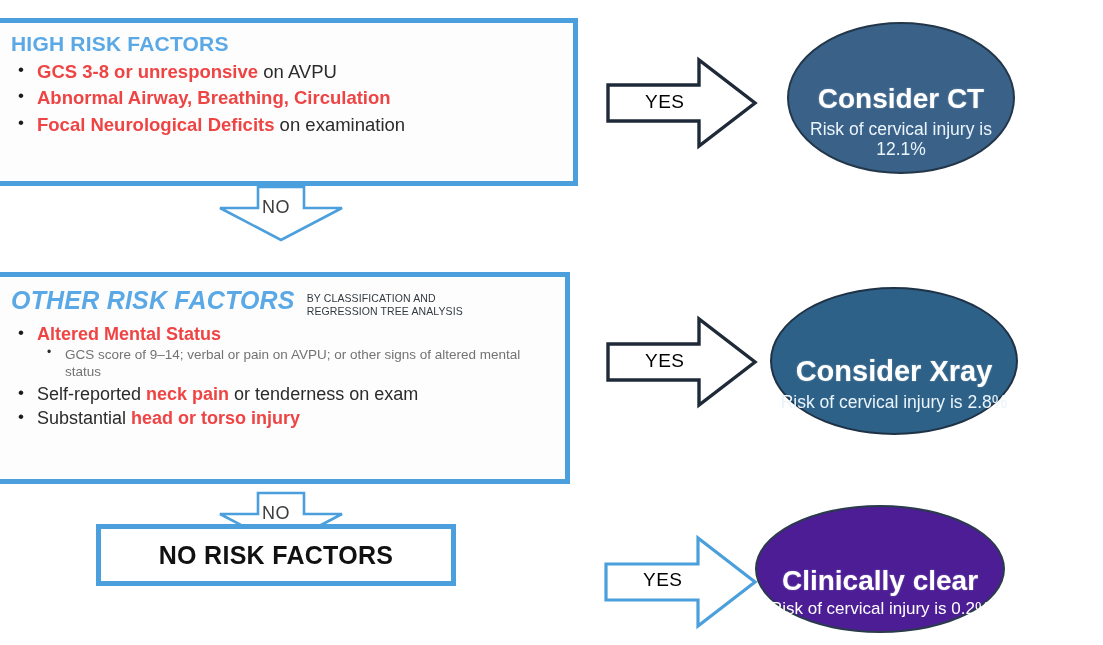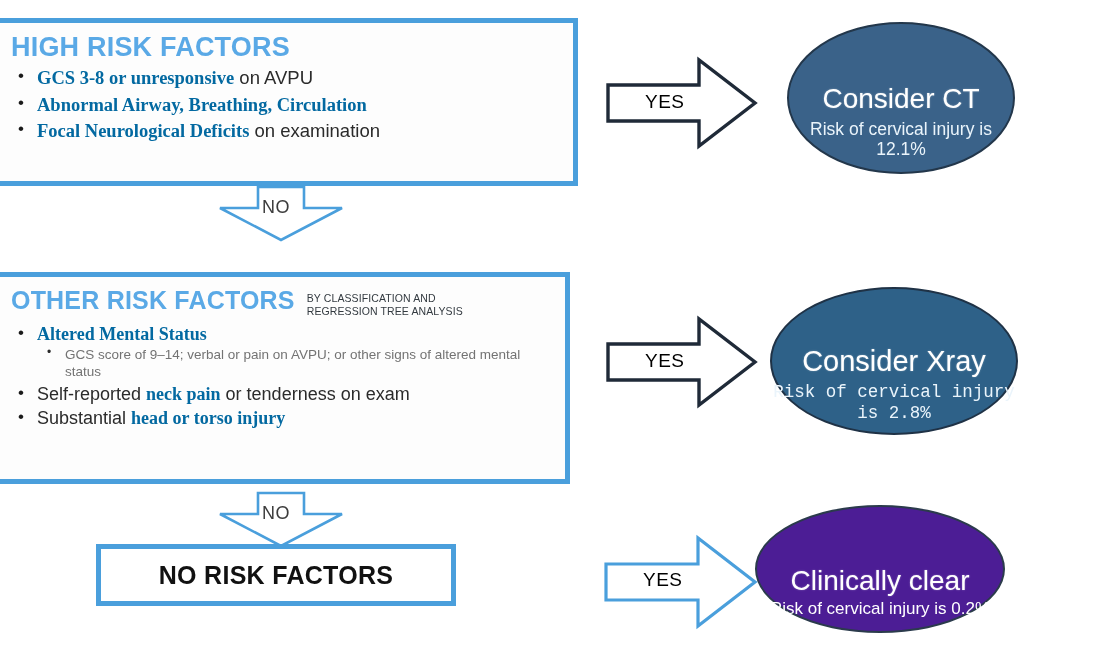--- a/index.html
+++ b/index.html
@@ -20,26 +20,26 @@
   }
   #box-high{ left:-8px; top:18px; width:586px; height:168px; }
   #box-other{ left:-8px; top:272px; width:578px; height:212px; }
 
   .box-inner{padding:10px 14px 0 14px;}
 
   .heading-row{display:flex;align-items:flex-start;gap:12px;}
   .heading{
     color:#5aa9e6;
     font-weight:bold;
-    font-size:27px;
+    font-size:21px;
     letter-spacing:0.2px;
     line-height:1.05;
     white-space:nowrap;
   }
-  #box-other .heading{font-size:25px;}
+  #box-other .heading{font-size:25px;font-style:italic;}
   .heading-note{
     color:#333a40;
     font-size:10.5px;
     line-height:1.22;
     letter-spacing:0.1px;
     padding-top:5px;
     white-space:nowrap;
   }
 
   
@@ -65,26 +65,26 @@
     padding-left:28px;
     color:#737373;
     font-size:13.5px;
     line-height:1.28;
   }
   ul.sub > li::before{
     content:"\2022";
     position:absolute;left:10px;top:-1px;
     font-size:12px;color:#2a2a2a;
   }
-  b.em{font-weight:bold;color:#0369a1;font-family:Liberation Serif, serif;}
+  b.em{font-weight:bold;color:#ef4444;}
   span.lt{font-weight:normal;}
 
   
   #box-none{
-    position:absolute;left:96px;top:544px;width:360px;height:62px;
+    position:absolute;left:96px;top:524px;width:360px;height:62px;
     border:5px solid #4a9fdc;background:#ffffff;box-sizing:border-box;
     display:flex;align-items:center;justify-content:center;
   }
   #box-none .label{
     font-weight:bold;font-size:25px;color:#111111;letter-spacing:0.3px;
   }
 
   
   .arrow{position:absolute;}
   .arrow svg{display:block;overflow:visible;}
@@ -107,41 +107,41 @@
   #arrow-no-2{left:218px;top:492px;width:126px;height:56px;}
   #arrow-no-1 .alabel,#arrow-no-2 .alabel{left:44px;top:11px;text-align:center;}
 
   
   .ellipse{
     position:absolute;border-radius:50%;
     display:flex;flex-direction:column;align-items:center;justify-content:center;
     text-align:center;box-sizing:border-box;
   }
   .ellipse .etitle{
-    font-weight:normal;color:#ffffff;
+    font-weight:bold;color:#ffffff;
     line-height:1.0;
     text-shadow:0 0 2px rgba(255,255,255,.35);
     margin-top:48px;
   }
   .ellipse .esub{
     color:#eaf4fb;line-height:1.16;
   }
   #ell-ct{
     left:787px;top:22px;width:228px;height:152px;
     background:#3a6289;border:2px solid #23374b;
   }
   #ell-ct .etitle{font-size:28px;}
   #ell-ct .esub{font-size:17.5px;margin-top:6px;}
 
   #ell-xray{
     left:770px;top:287px;width:248px;height:148px;
     background:#2e6188;border:2px solid #1f3246;
   }
   #ell-xray .etitle{font-size:29px;}
-  #ell-xray .esub{font-size:17.5px;margin-top:6px;font-family:Liberation Mono, monospace;}
+  #ell-xray .esub{font-size:17.5px;margin-top:6px;}
 
   #ell-clear{
     left:755px;top:505px;width:250px;height:128px;
     background:#4c1d95;border:2px solid #2b3b4c;
   }
   #ell-clear .etitle{font-size:28px;}
   #ell-clear .esub{font-size:17px;margin-top:4px;}
   #ell-clear .esub,#ell-clear .etitle{color:#ffffff;}
 </style>
 </head>

